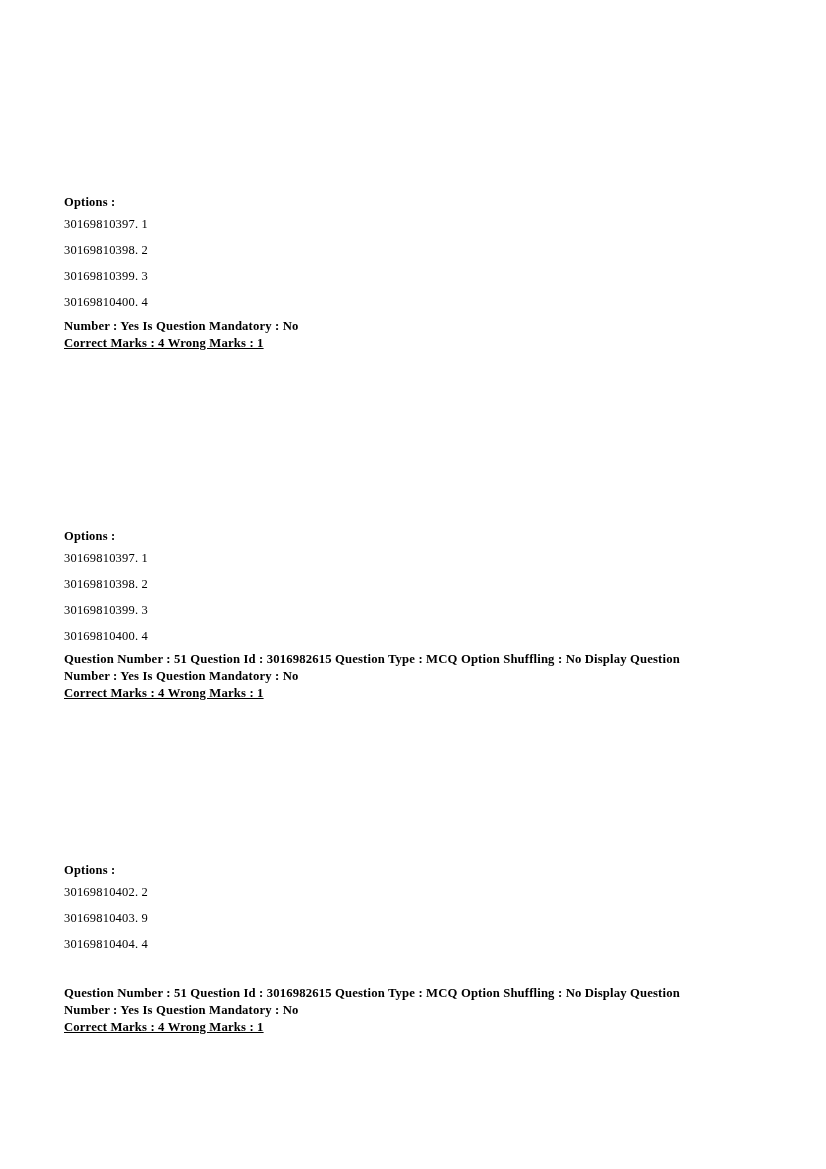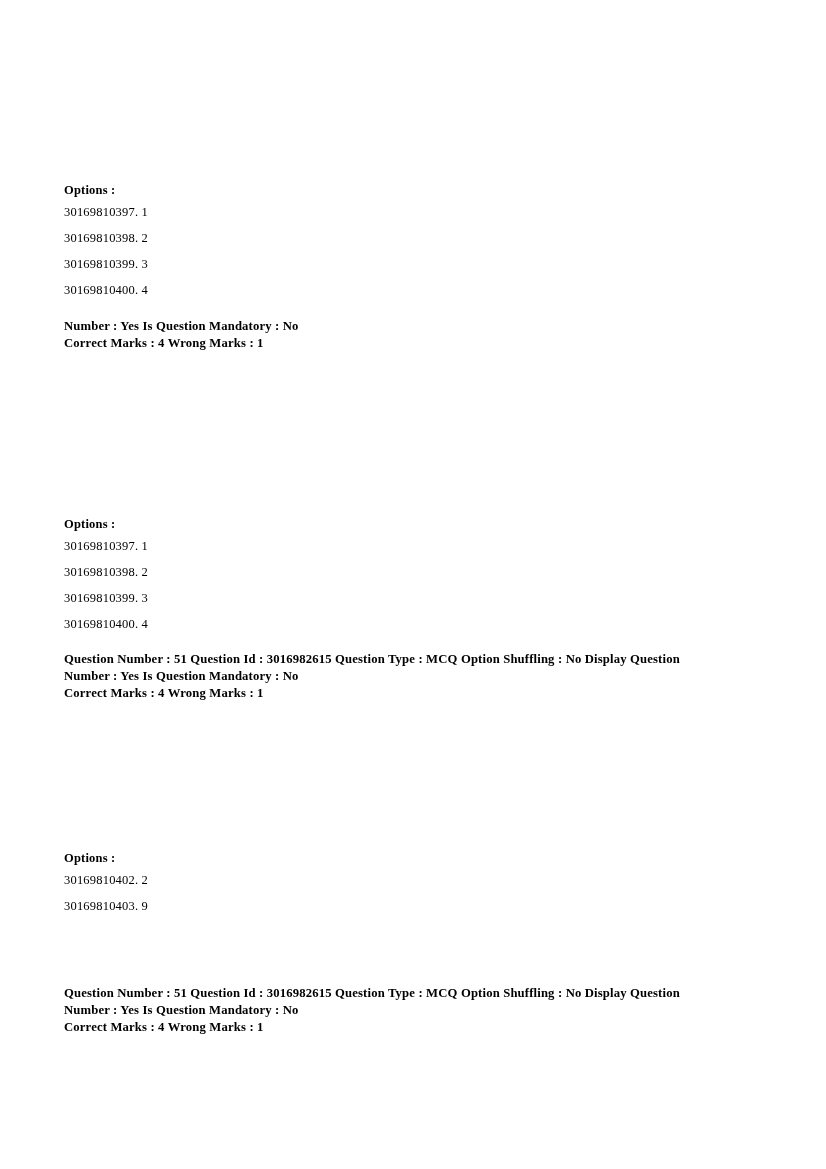--- a/index.html
+++ b/index.html
@@ -24,39 +24,40 @@
   }
   .block {
     position: absolute;
     left: 64px;
     right: 60px;
   }
   .options-label {
     font-weight: bold;
     font-size: 12.5px;
     letter-spacing: 0.2px;
-    margin: 0 0 7px 0;
+    margin: 12px 0 7px 0;
   }
   .option-row {
     font-size: 12.5px;
     letter-spacing: 0.2px;
     margin: 1px 0 11px 0;
     white-space: pre;
   }
   .qmeta {
     font-weight: bold;
     font-size: 12.7px;
     line-height: 17px;
     letter-spacing: 0.15px;
   }
   .qmeta .line2 {
     display: block;
   }
   .qmeta .line3 {
     display: block;
+    text-decoration: underline;
   }
 </style>
 </head>
 <body>
 
 <div class="page">
 
   <div class="block" style="top:183px;">
     <div class="options-label">Options :</div>
     <div class="option-row">30169810397. 1</div>
@@ -81,20 +82,21 @@
   <div class="block qmeta" style="top:651px;">
     <span>Question Number : 51 Question Id : 3016982615 Question Type : MCQ Option Shuffling : No Display Question</span>
     <span class="line2">Number : Yes Is Question Mandatory : No</span>
     <span class="line3">Correct Marks : 4 Wrong Marks : 1</span>
   </div>
 
   <div class="block" style="top:851px;">
     <div class="options-label">Options :</div>
     <div class="option-row">30169810402. 2</div>
     <div class="option-row">30169810403. 9</div>
+    <div class="option-row">30169810404. 4</div>
   </div>
 
   <div class="block qmeta" style="top:985px;">
     <span>Question Number : 51 Question Id : 3016982615 Question Type : MCQ Option Shuffling : No Display Question</span>
     <span class="line2">Number : Yes Is Question Mandatory : No</span>
     <span class="line3">Correct Marks : 4 Wrong Marks : 1</span>
   </div>
 
 </div>
 

